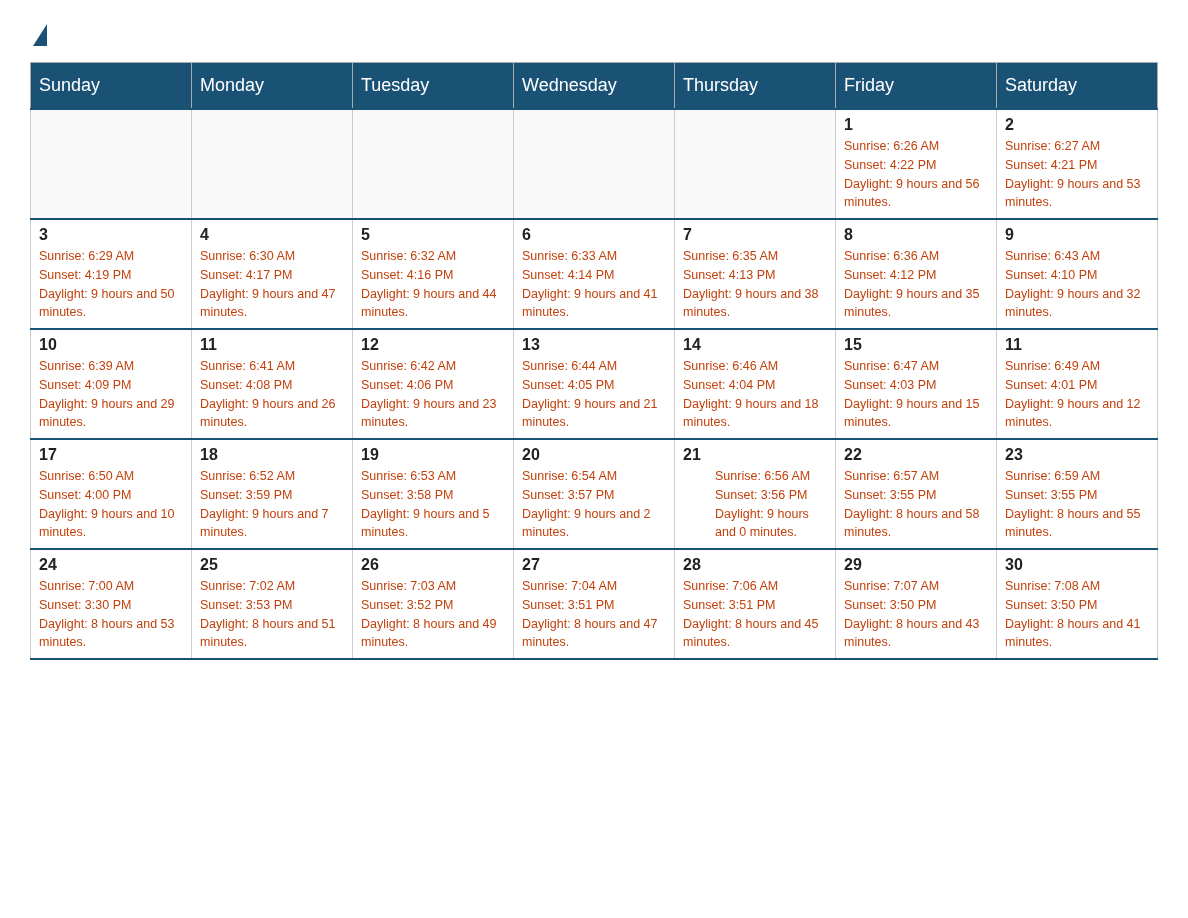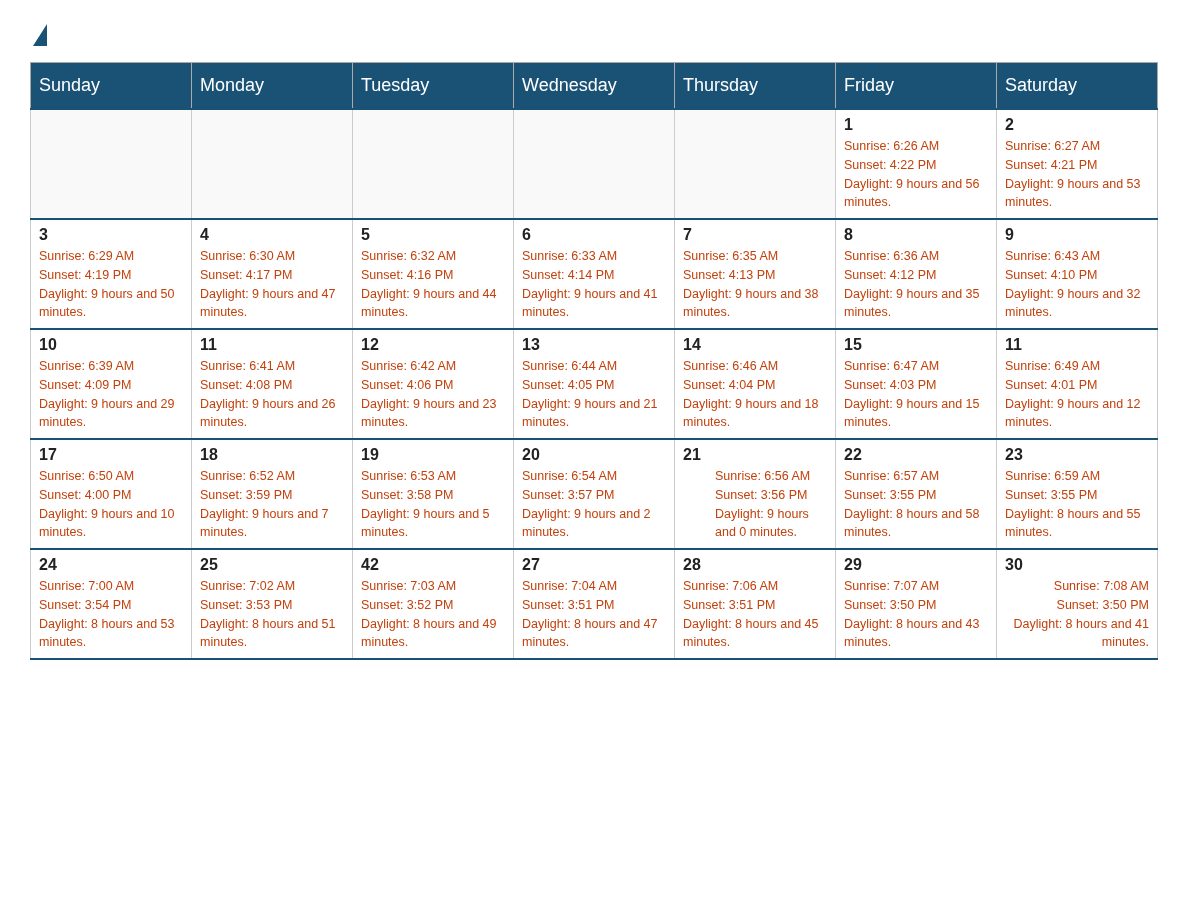--- a/index.html
+++ b/index.html
@@ -280,31 +280,31 @@
           <span class="day-number">23</span>
           <div class="day-info" style="white-space: pre-line;">Sunrise: 6:59 AM
 Sunset: 3:55 PM
 Daylight: 8 hours and 55 minutes.</div>
         </td>
       </tr>
       <tr class="row-divider">
         <td>
           <span class="day-number">24</span>
           <div class="day-info" style="white-space: pre-line;">Sunrise: 7:00 AM
-Sunset: 3:54 PM
+Sunset: 3:30 PM
 Daylight: 8 hours and 53 minutes.</div>
         </td>
         <td>
           <span class="day-number">25</span>
           <div class="day-info" style="white-space: pre-line;">Sunrise: 7:02 AM
 Sunset: 3:53 PM
 Daylight: 8 hours and 51 minutes.</div>
         </td>
         <td>
-          <span class="day-number">42</span>
+          <span class="day-number">26</span>
           <div class="day-info" style="white-space: pre-line;">Sunrise: 7:03 AM
 Sunset: 3:52 PM
 Daylight: 8 hours and 49 minutes.</div>
         </td>
         <td>
           <span class="day-number">27</span>
           <div class="day-info" style="white-space: pre-line;">Sunrise: 7:04 AM
 Sunset: 3:51 PM
 Daylight: 8 hours and 47 minutes.</div>
         </td>
@@ -315,19 +315,19 @@
 Daylight: 8 hours and 45 minutes.</div>
         </td>
         <td>
           <span class="day-number">29</span>
           <div class="day-info" style="white-space: pre-line;">Sunrise: 7:07 AM
 Sunset: 3:50 PM
 Daylight: 8 hours and 43 minutes.</div>
         </td>
         <td>
           <span class="day-number">30</span>
-          <div class="day-info" style="white-space: pre-line; text-align: right;">Sunrise: 7:08 AM
+          <div class="day-info" style="white-space: pre-line;">Sunrise: 7:08 AM
 Sunset: 3:50 PM
 Daylight: 8 hours and 41 minutes.</div>
         </td>
       </tr>
     </tbody>
 </table>
 
 </body></html>

